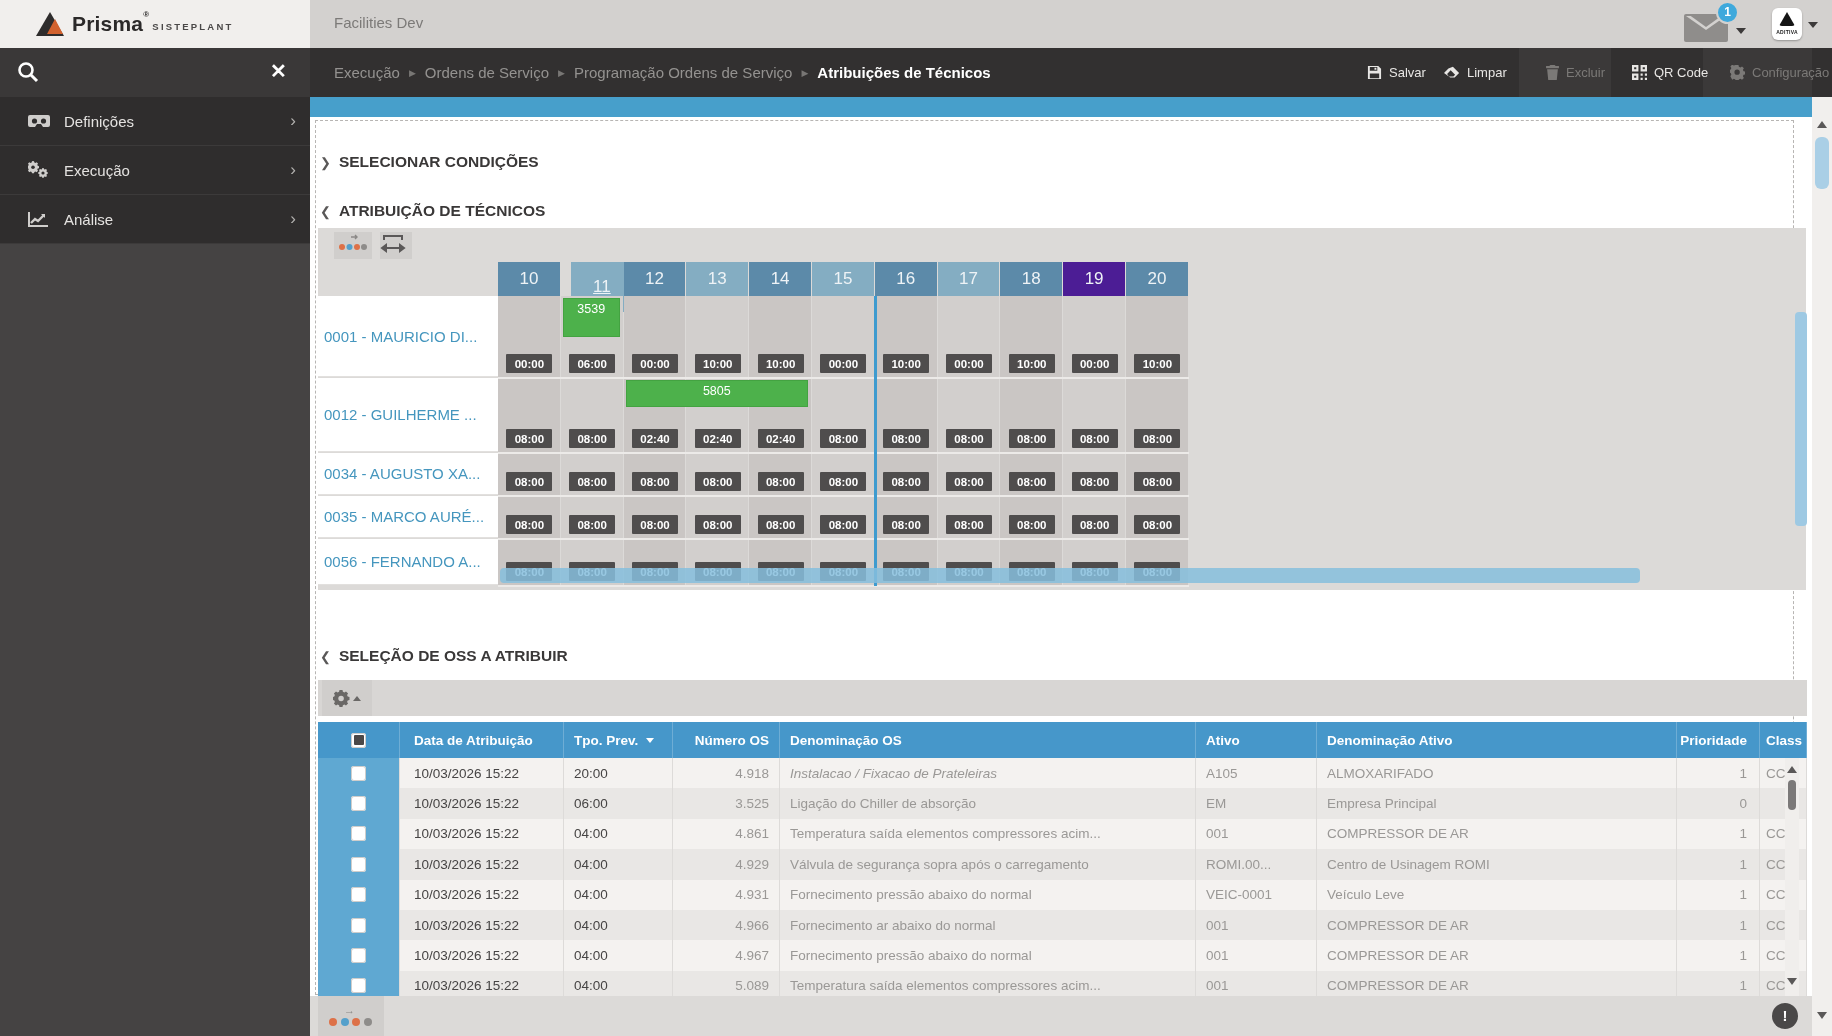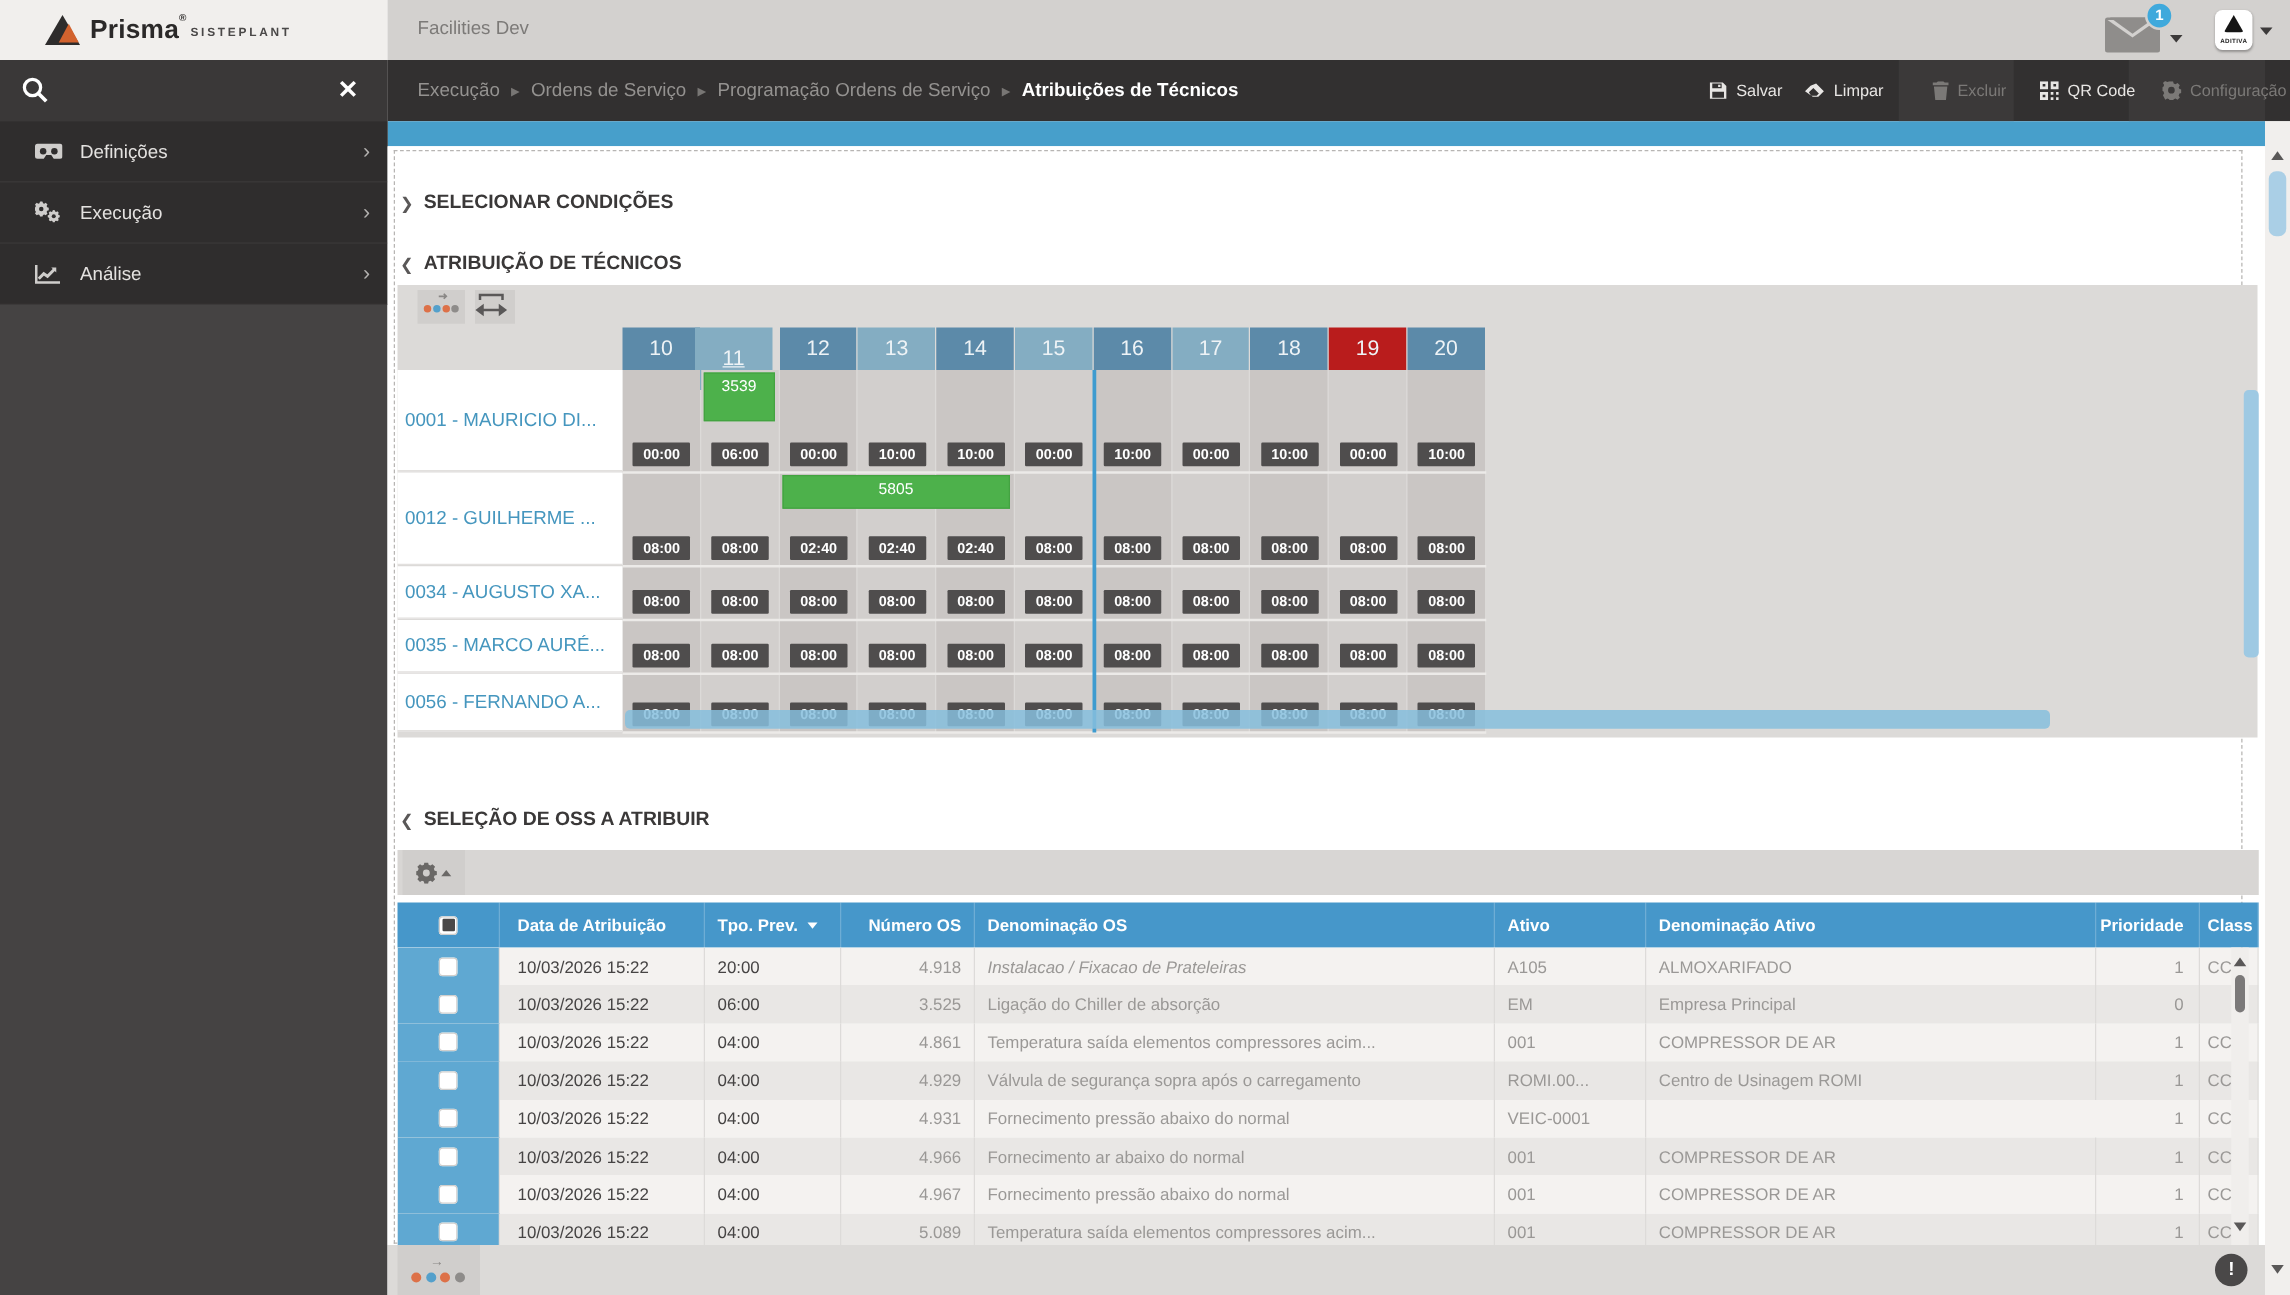--- a/index.html
+++ b/index.html
@@ -248,29 +248,29 @@
             <circle cx="30" cy="15" r="3" fill="#8e8c8a"></circle>
           </svg>
       </div>
       <div class="s-toolbar-btn" style="left:62px; top:4px; width:32px; height:27px;">
         <svg width="26" height="24" viewBox="0 0 26 24">
             <path d="M4 8V4h18v4" stroke="#5a5858" stroke-width="2" fill="none"></path>
             <path d="M2 16h22M2 16l4-3v6zM24 16l-4-3v6z" stroke="#5a5858" stroke-width="2" fill="#5a5858"></path>
           </svg>
       </div>
         <div class="day-cell" style="left: 180px; top: 34px; width: 61.8px; height: 34px; background: rgb(92, 138, 169);">10</div>
-        <div class="day-cell" style="left: 238px; top: 34px; width: 61.8px; height: 50px; background: rgb(132, 173, 194); text-decoration: underline;">11</div>
+        <div class="day-cell" style="left: 253px; top: 34px; width: 61.8px; height: 50px; background: rgb(132, 173, 194); text-decoration: underline;">11</div>
         <div class="day-cell" style="left: 305.6px; top: 34px; width: 61.8px; height: 34px; background: rgb(92, 138, 169);">12</div>
         <div class="day-cell" style="left: 368.4px; top: 34px; width: 61.8px; height: 34px; background: rgb(132, 173, 194);">13</div>
         <div class="day-cell" style="left: 431.2px; top: 34px; width: 61.8px; height: 34px; background: rgb(92, 138, 169);">14</div>
         <div class="day-cell" style="left: 494px; top: 34px; width: 61.8px; height: 34px; background: rgb(132, 173, 194);">15</div>
         <div class="day-cell" style="left: 556.8px; top: 34px; width: 61.8px; height: 34px; background: rgb(92, 138, 169);">16</div>
         <div class="day-cell" style="left: 619.6px; top: 34px; width: 61.8px; height: 34px; background: rgb(132, 173, 194);">17</div>
         <div class="day-cell" style="left: 682.4px; top: 34px; width: 61.8px; height: 34px; background: rgb(92, 138, 169);">18</div>
-        <div class="day-cell" style="left: 745.2px; top: 34px; width: 61.8px; height: 34px; background: #b91c1c;">19</div>
+        <div class="day-cell" style="left: 745.2px; top: 34px; width: 61.8px; height: 34px; background: #4c1d95;">19</div>
         <div class="day-cell" style="left: 808px; top: 34px; width: 61.8px; height: 34px; background: rgb(92, 138, 169);">20</div>
         <div class="grid-col" style="left: 180px; top: 68px; width: 61.8px; height: 290px; background: rgb(202, 198, 196);"></div>
         <div class="grid-col" style="left: 242.8px; top: 68px; width: 61.8px; height: 290px; background: rgb(210, 207, 205);"></div>
         <div class="grid-col" style="left: 305.6px; top: 68px; width: 61.8px; height: 290px; background: rgb(202, 198, 196);"></div>
         <div class="grid-col" style="left: 368.4px; top: 68px; width: 61.8px; height: 290px; background: rgb(210, 207, 205);"></div>
         <div class="grid-col" style="left: 431.2px; top: 68px; width: 61.8px; height: 290px; background: rgb(202, 198, 196);"></div>
         <div class="grid-col" style="left: 494px; top: 68px; width: 61.8px; height: 290px; background: rgb(210, 207, 205);"></div>
         <div class="grid-col" style="left: 556.8px; top: 68px; width: 61.8px; height: 290px; background: rgb(202, 198, 196);"></div>
         <div class="grid-col" style="left: 619.6px; top: 68px; width: 61.8px; height: 290px; background: rgb(210, 207, 205);"></div>
         <div class="grid-col" style="left: 682.4px; top: 68px; width: 61.8px; height: 290px; background: rgb(202, 198, 196);"></div>
@@ -458,20 +458,21 @@
         </div>
         <div class="t-row" style="top: 121.6px; height: 30.4px; background: rgb(244, 242, 240);">
           <div class="t-cell cb-col" style="left: 0px; width: 82px; justify-content: center; padding-left: 0px; padding-right: 0px; color: rgb(154, 152, 150);">
             <div class="cb"></div>
           </div>
           <div class="t-cell" style="left: 82px; width: 164px; justify-content: flex-start; padding-left: 14px; padding-right: 0px; color: rgb(70, 68, 68);">10/03/2026 15:22</div>
           <div class="t-cell" style="left: 246px; width: 109px; justify-content: flex-start; padding-left: 10px; padding-right: 0px; color: rgb(70, 68, 68);">04:00</div>
           <div class="t-cell" style="left: 355px; width: 107px; justify-content: flex-end; padding-left: 0px; padding-right: 10px; color: rgb(154, 152, 150);">4.931</div>
           <div class="t-cell" style="left: 462px; width: 416px; justify-content: flex-start; padding-left: 10px; padding-right: 0px; color: rgb(154, 152, 150);">Fornecimento pressão abaixo do normal</div>
           <div class="t-cell" style="left: 878px; width: 121px; justify-content: flex-start; padding-left: 10px; padding-right: 0px; color: rgb(154, 152, 150);">VEIC-0001</div>
+          <div class="t-cell" style="left: 999px; width: 360px; justify-content: flex-start; padding-left: 10px; padding-right: 0px; color: rgb(154, 152, 150);">Veículo Leve</div>
           <div class="t-cell" style="left: 1359px; width: 83px; justify-content: flex-end; padding-left: 0px; padding-right: 12px; color: rgb(154, 152, 150);">1</div>
           <div class="t-cell" style="left: 1442px; width: 47px; justify-content: flex-start; padding-left: 6px; padding-right: 0px; color: rgb(154, 152, 150);">CC</div>
         </div>
         <div class="t-row" style="top: 152px; height: 30.4px; background: rgb(233, 231, 229);">
           <div class="t-cell cb-col" style="left: 0px; width: 82px; justify-content: center; padding-left: 0px; padding-right: 0px; color: rgb(154, 152, 150);">
             <div class="cb"></div>
           </div>
           <div class="t-cell" style="left: 82px; width: 164px; justify-content: flex-start; padding-left: 14px; padding-right: 0px; color: rgb(70, 68, 68);">10/03/2026 15:22</div>
           <div class="t-cell" style="left: 246px; width: 109px; justify-content: flex-start; padding-left: 10px; padding-right: 0px; color: rgb(70, 68, 68);">04:00</div>
           <div class="t-cell" style="left: 355px; width: 107px; justify-content: flex-end; padding-left: 0px; padding-right: 10px; color: rgb(154, 152, 150);">4.966</div>

